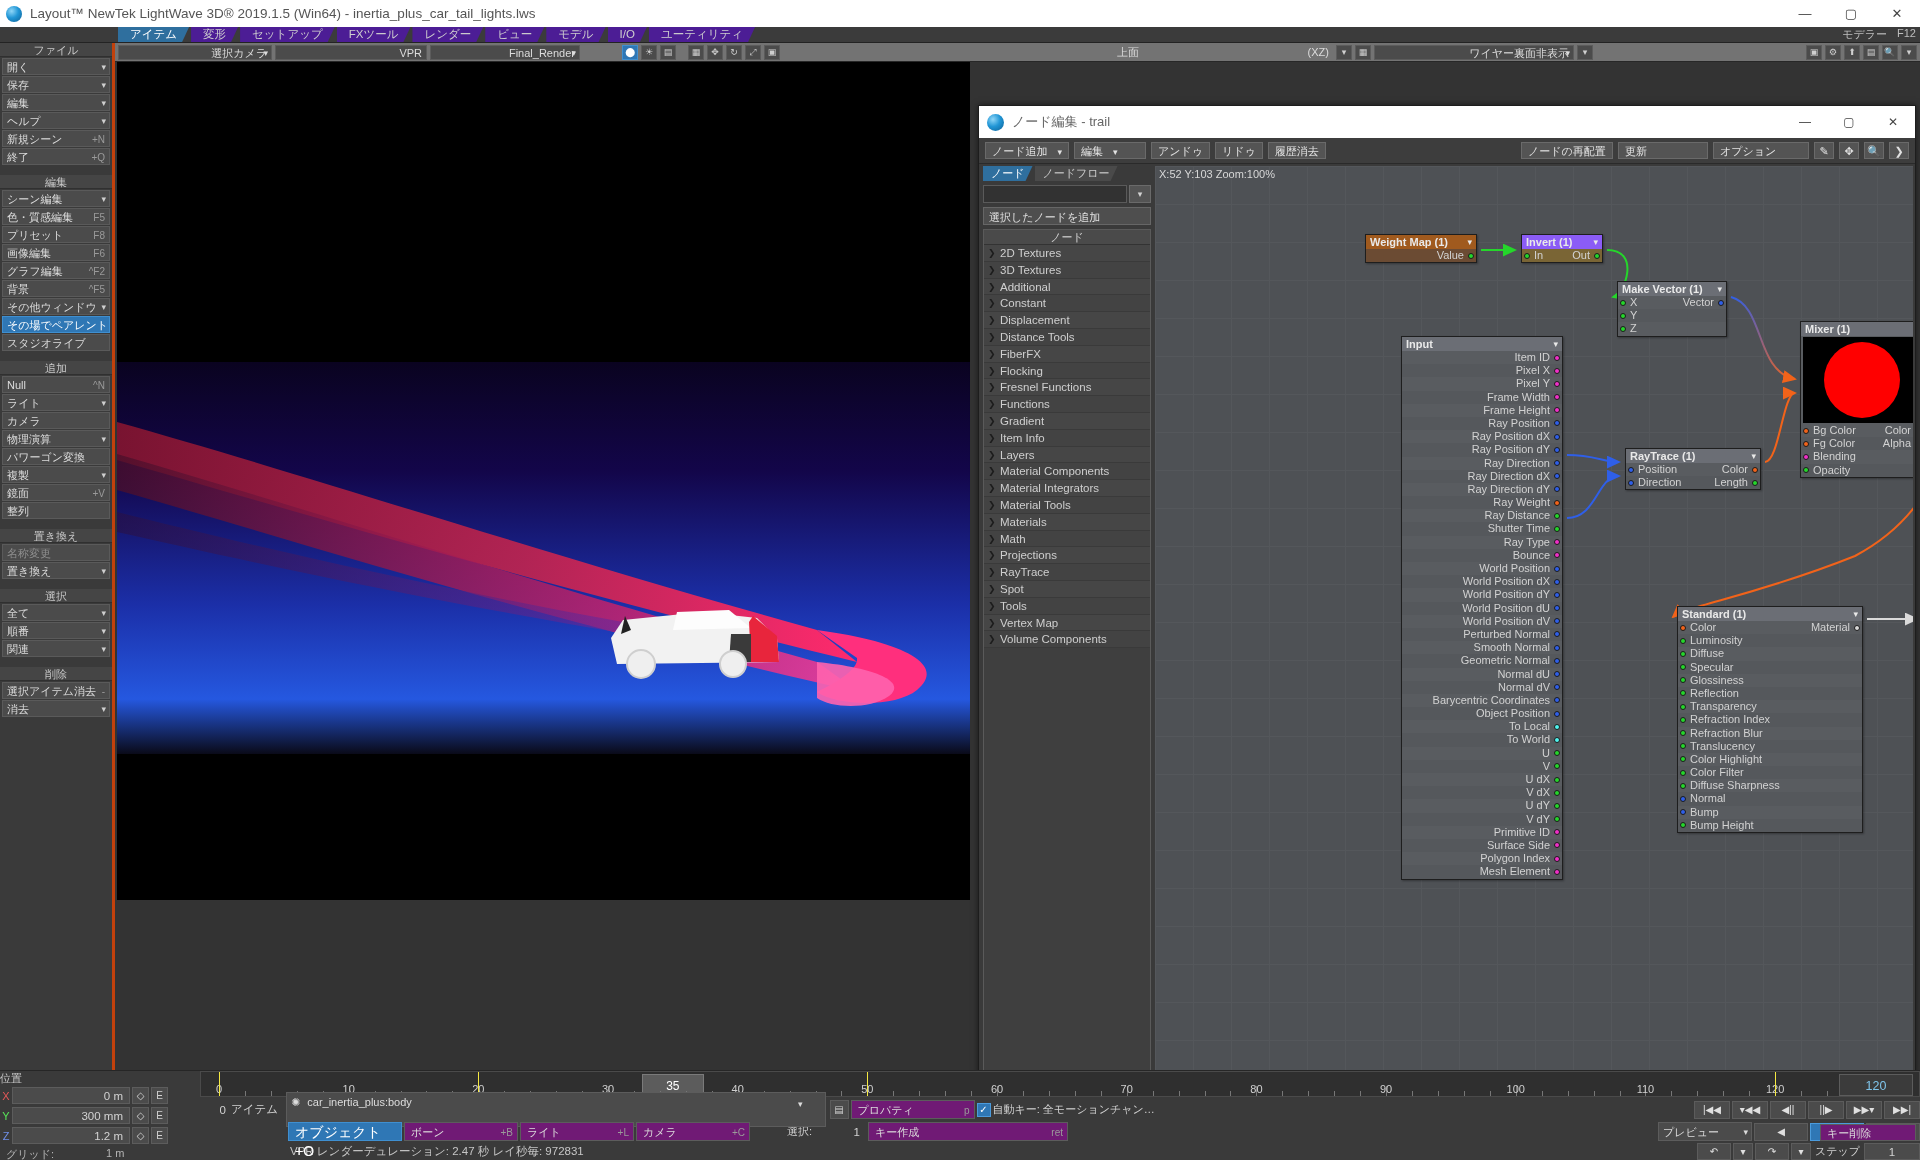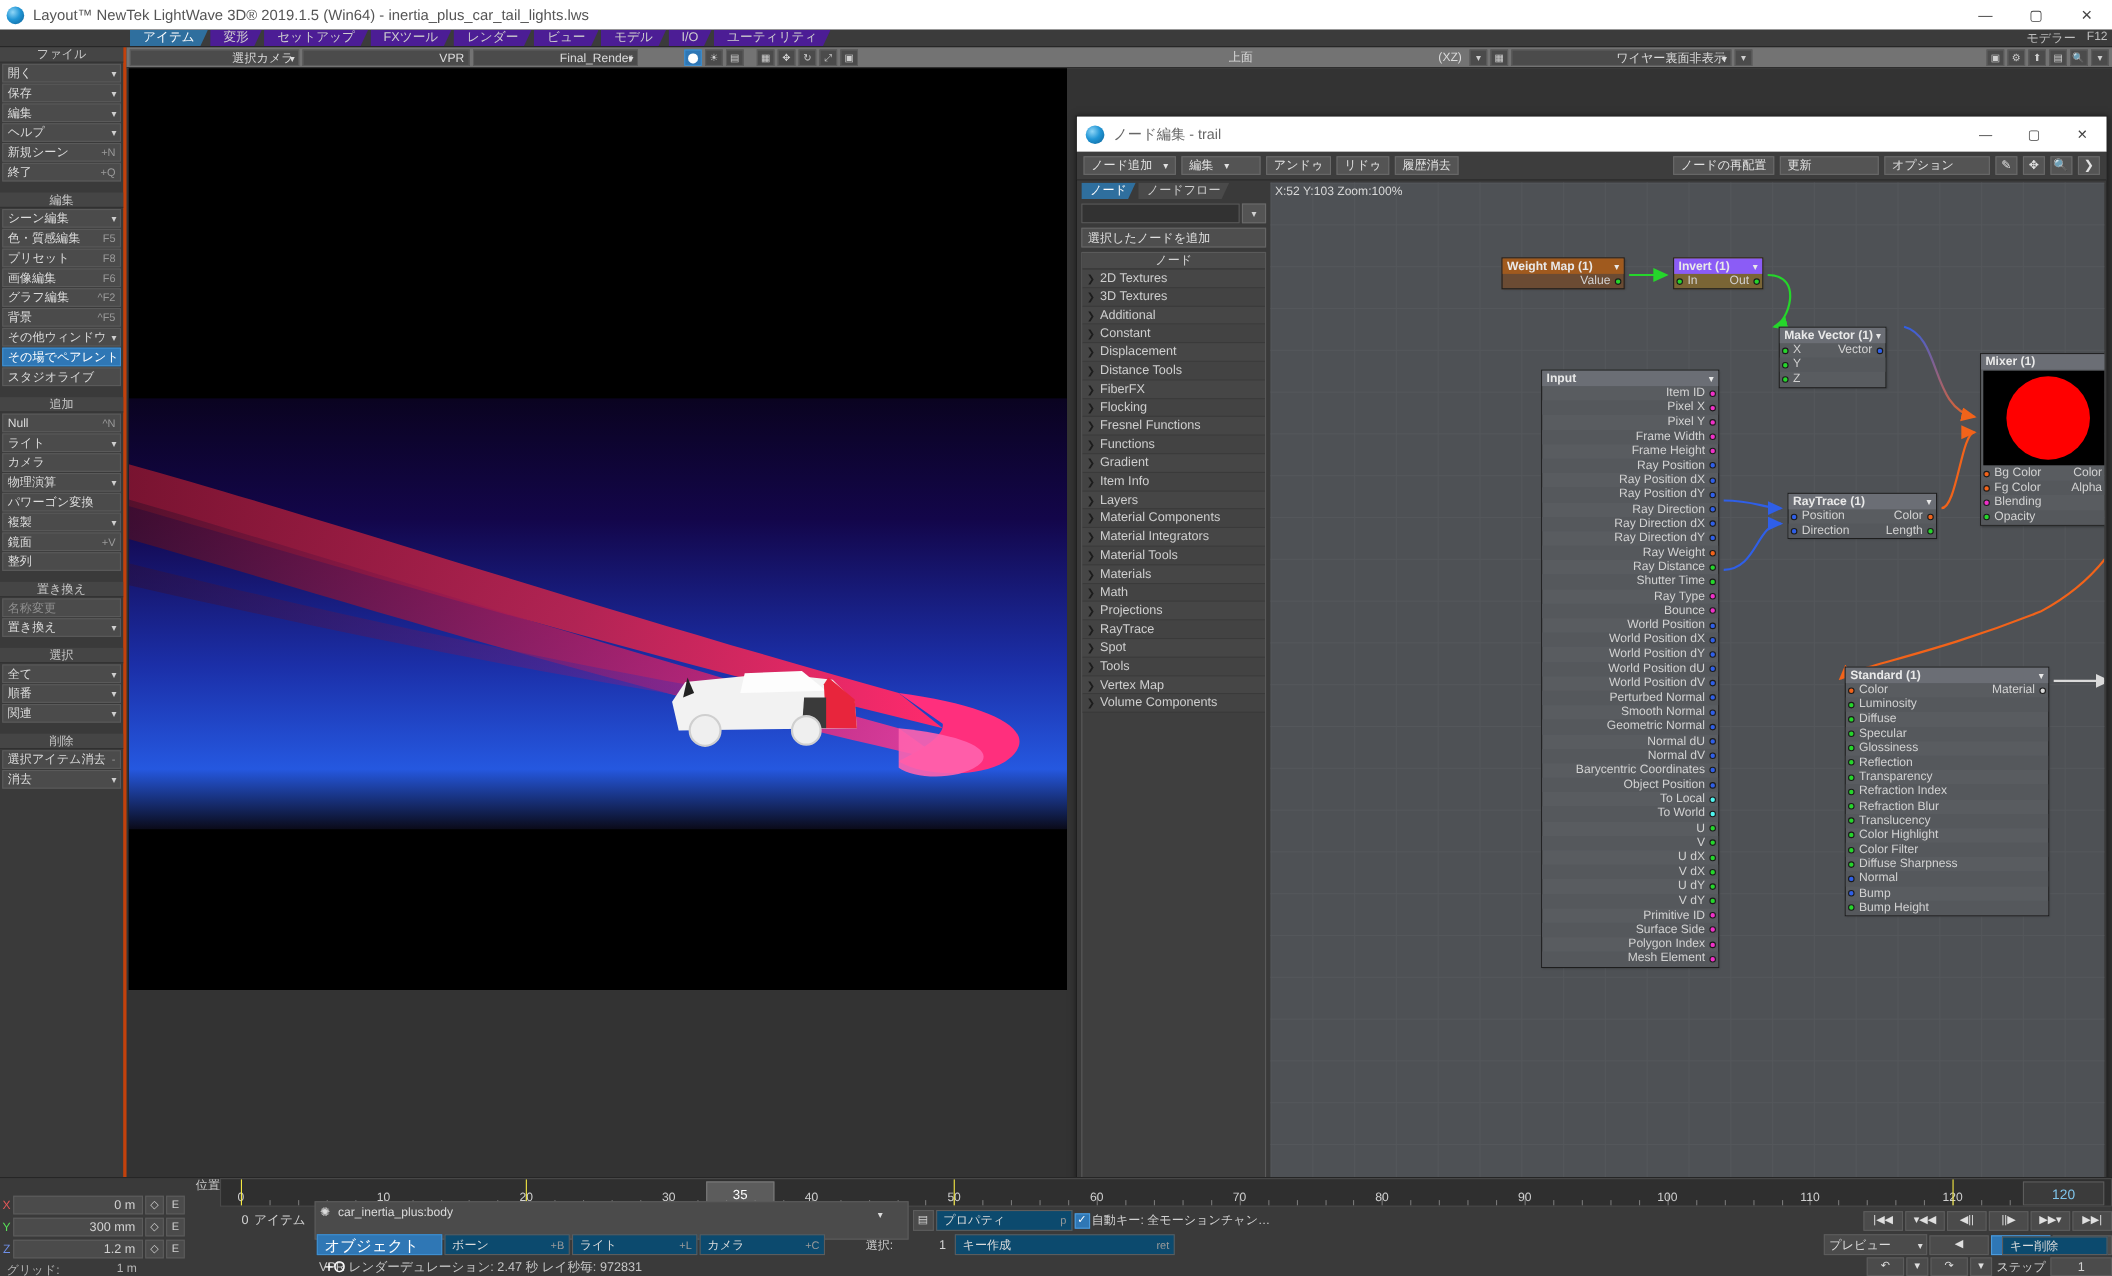--- a/index.html
+++ b/index.html
@@ -121,21 +121,21 @@
   .lbl-l { position:absolute; left:12px; } .lbl-r { position:absolute; right:12px; }
   .c-mag{background:#f030c8} .c-blu{background:#2f5fe8} .c-grn{background:#25d62b}
   .c-org{background:#f2631a} .c-cyn{background:#4ff5f0} .c-wht{background:#d8d8d8}
   .preview { height:86px; background:#000; margin:1px 2px; display:flex; align-items:center; justify-content:center;}
   .preview .circ { width:76px; height:76px; border-radius:50%; background:#ff0000; }
 
   
   .bottom { position:absolute; left:0; top:1070px; width:1920px; height:90px; background:#3a3a3a;
      border-top:1px solid #262626; }
   .coordcol { position:absolute; left:0; top:0; width:200px; }
-  .cc-title { height:15px; line-height:15px; text-align:right; font-size:11px; color:#c8c8c8; }
+  .cc-title { height:15px; line-height:15px; text-align:left; font-size:11px; color:#c8c8c8; }
   .ccrow { display:flex; align-items:center; height:19px; margin-bottom:1px; }
   .axis { width:12px; height:17px; font-size:11px; display:flex; align-items:center; justify-content:center;}
   .axis.x{color:#e45858} .axis.y{color:#58e458} .axis.z{color:#6f8fe8}
   .valfld { width:118px; height:17px; background:#4b4b4b; border:1px solid #5c5c5c; text-align:right;
      padding-right:6px; line-height:17px; font-size:11.5px; }
   .mini { width:17px; height:17px; background:#4b4b4b; border:1px solid #5c5c5c; margin-left:2px;
      display:flex; align-items:center; justify-content:center; font-size:10px;}
   .gridtxt { font-size:11px; color:#b5b5b5; padding-left:6px; margin-top:2px; display:flex; }
 
   .tlarea { position:absolute; left:200px; top:0; right:0; height:90px; }
@@ -145,21 +145,21 @@
   .playhead { position:absolute; top:0; bottom:0; width:1px; background:#f5e942; }
   .curfrm { position:absolute; height:22px; line-height:22px; top:2px; background:#5c5c5c; border:1px solid #7a7a7a;
      font-size:12px; color:#fff; text-align:center; width:62px; }
   .frmbox { position:absolute; right:6px; top:2px; width:74px; height:22px; line-height:22px; text-align:center;
      background:#3b3b3b; border:1px solid #5c5c5c; color:#7fc4ea; font-size:12.5px; }
   .row2 { display:flex; align-items:center; height:21px; margin-top:2px; gap:2px; }
   .row3 { display:flex; align-items:center; height:19px; margin-top:2px; gap:2px; }
   .row4 { display:flex; align-items:center; height:17px; margin-top:2px; gap:4px; }
   .sel-btn { height:19px; line-height:19px; background:#2f77b5; border:1px solid #3f8fd0; color:#fff;
      font-size:14px; padding:0 6px; position:relative; }
-  .gr-btn { height:19px; line-height:19px; background:#0c4a6e; border:1px solid #5c5c5c; color:#dcdcdc;
+  .gr-btn { height:19px; line-height:19px; background:#701a75; border:1px solid #5c5c5c; color:#dcdcdc;
      font-size:11px; padding:0 6px; position:relative; }
   .gr-btn .sfx { position:absolute; right:4px; top:0; color:#9a9a9a; font-size:10px;}
   .chk { width:14px; height:14px; background:#2f77b5; border:1px solid #4b9bdc; color:#fff;
      display:flex; align-items:center; justify-content:center; font-size:10px;}
   .pbtn { width:36px; height:18px; background:#4b4b4b; border:1px solid #5c5c5c; display:flex;
      align-items:center; justify-content:center; font-size:10px; color:#e0e0e0; }
   .pbtn.act { background:#2f77b5; border-color:#4b9bdc; color:#fff;}
 </style>
 </head>
 <body>
@@ -440,21 +440,21 @@
                   <div class="nm">Invert (1)</div>
                   <div class="cv">▾</div>
                 </div>
                 <div class="row">
                   <div class="dot l c-grn"></div>
                   <span class="lbl-l">In</span>
                   <span class="lbl-r">Out</span>
                   <div class="dot r c-grn"></div>
                 </div>
               </div>
-              <div class="node" style="left: 462px; top: 115px; width: 98px; margin-top: 16px;">
+              <div class="node" style="left: 462px; top: 115px; width: 110px;">
                 <div class="hd">
                   <div class="nm">Make Vector (1)</div>
                   <div class="cv">▾</div>
                 </div>
                 <div class="row">
                   <div class="dot l c-grn"></div>
                   <span class="lbl-l">X</span>
                   <span class="lbl-r">Vector</span>
                   <div class="dot r c-blu"></div>
                 </div>

